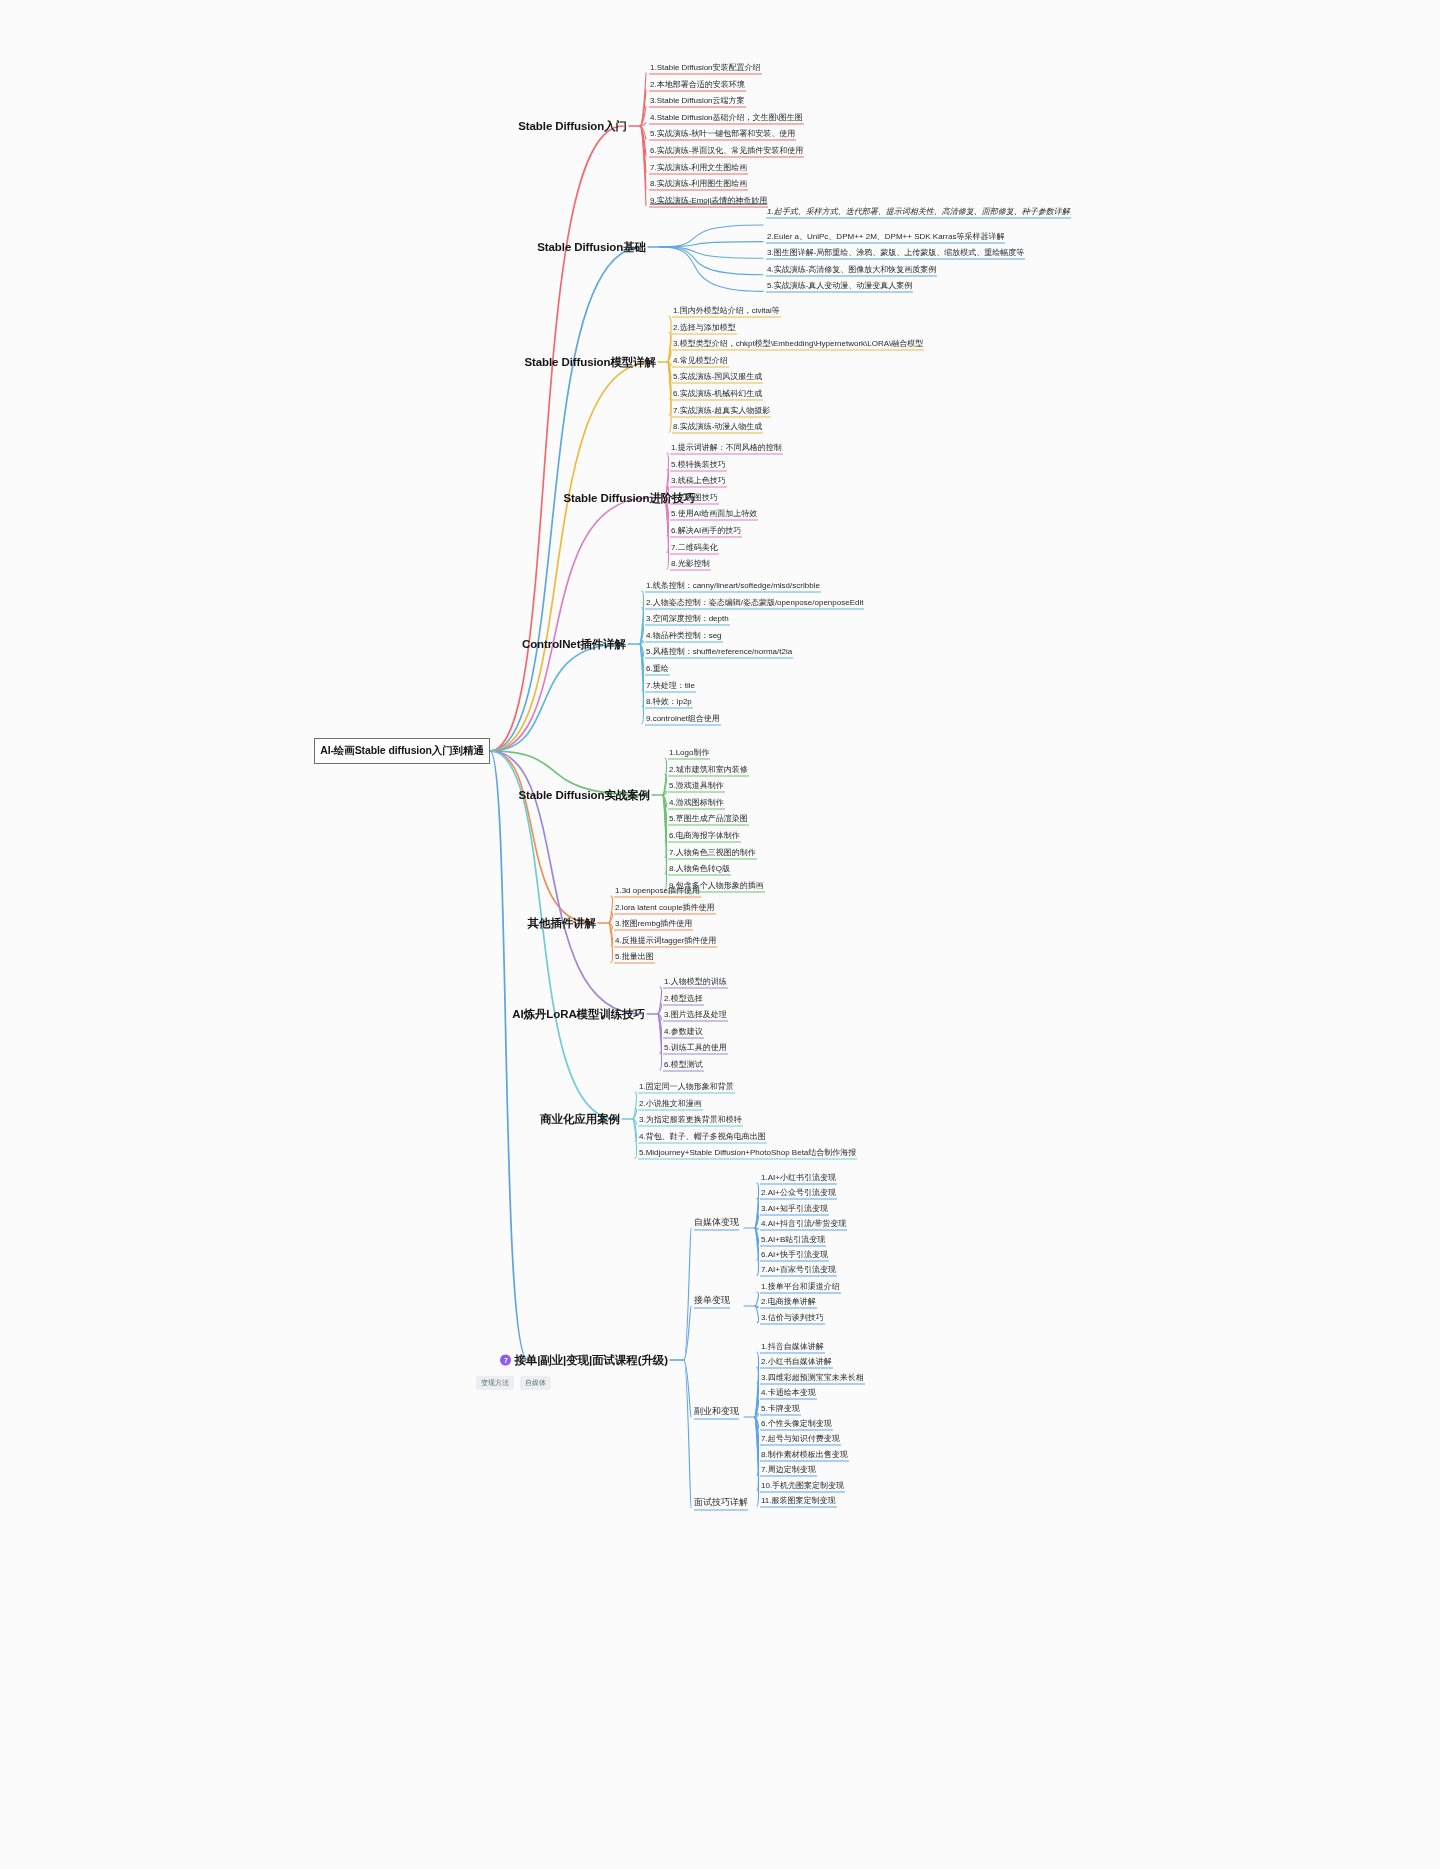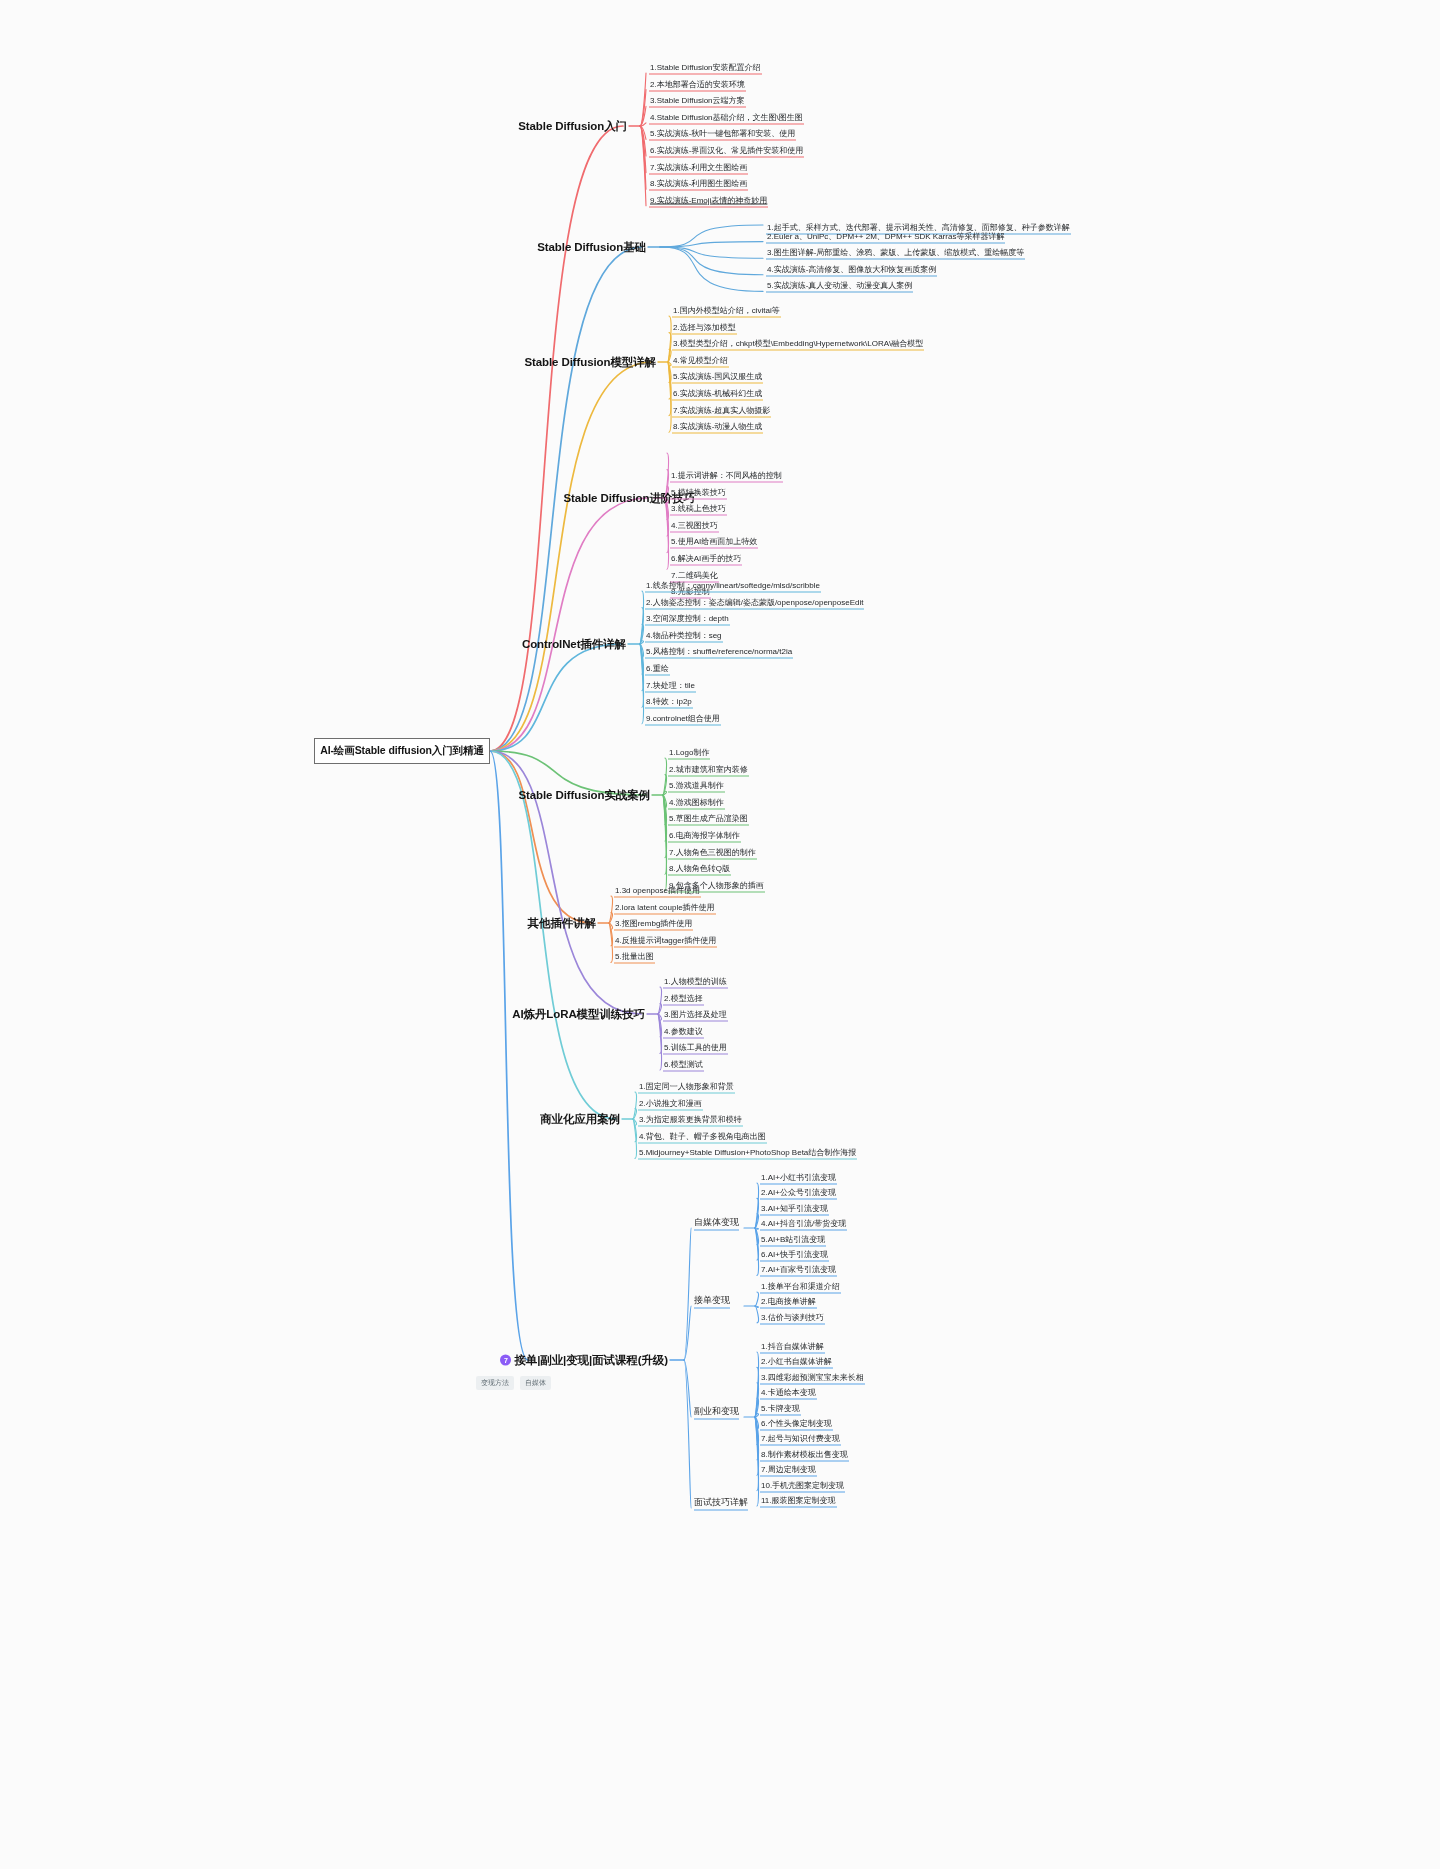--- a/index.html
+++ b/index.html
@@ -60,21 +60,21 @@
     transform:translateY(-50%);
     padding:0 1px 1px 1px;
     line-height:11px;
   }
   .leaf.u{ border-bottom:1px solid currentColor; }
 
   
   .c-red   { border-bottom-color:#f29d9e; }
   .c-blue  { border-bottom-color:#8fc6e8; }
   .c-amber { border-bottom-color:#f0c871; }
-  .c-pink  { border-bottom-color:#e9a6d5;margin-top:28px; }
+  .c-pink  { border-bottom-color:#e9a6d5; }
   .c-cyan  { border-bottom-color:#8fc9e8; }
   .c-green { border-bottom-color:#9bd3a0; }
   .c-orange{ border-bottom-color:#f2a878; }
   .c-purple{ border-bottom-color:#b5a6e0; }
   .c-teal  { border-bottom-color:#8fd4de; }
 
   
   .topic-badge{
     display:inline-block;
     width:11px;height:11px;border-radius:50%;
@@ -222,21 +222,21 @@
     <div class="leaf u c-red" style="top: 68px; left: 649px; color: rgb(37, 40, 43); border-bottom-color: rgb(240, 107, 110); opacity: 1;">1.Stable Diffusion安装配置介绍</div>
     <div class="leaf u c-red" style="top: 84.6px; left: 649px; color: rgb(37, 40, 43); border-bottom-color: rgb(240, 107, 110); opacity: 1;">2.本地部署合适的安装环境</div>
     <div class="leaf u c-red" style="top: 101.2px; left: 649px; color: rgb(37, 40, 43); border-bottom-color: rgb(240, 107, 110); opacity: 1;">3.Stable Diffusion云端方案</div>
     <div class="leaf u c-red" style="top: 117.8px; left: 649px; color: rgb(37, 40, 43); border-bottom-color: rgb(240, 107, 110); opacity: 1;">4.Stable Diffusion基础介绍，文生图\图生图</div>
     <div class="leaf u c-red" style="top: 134.4px; left: 649px; color: rgb(37, 40, 43); border-bottom-color: rgb(240, 107, 110); opacity: 1;">5.实战演练-秋叶一键包部署和安装、使用</div>
     <div class="leaf u c-red" style="top: 151px; left: 649px; color: rgb(37, 40, 43); border-bottom-color: rgb(240, 107, 110); opacity: 1;">6.实战演练-界面汉化、常见插件安装和使用</div>
     <div class="leaf u c-red" style="top: 167.6px; left: 649px; color: rgb(37, 40, 43); border-bottom-color: rgb(240, 107, 110); opacity: 1;">7.实战演练-利用文生图绘画</div>
     <div class="leaf u c-red" style="top: 184.2px; left: 649px; color: rgb(37, 40, 43); border-bottom-color: rgb(240, 107, 110); opacity: 1;">8.实战演练-利用图生图绘画</div>
     <div class="leaf u c-red" style="top: 200.8px; left: 649px; color: rgb(37, 40, 43); border-bottom-color: rgb(240, 107, 110); opacity: 1; text-decoration: underline;">9.实战演练-Emoji表情的神奇妙用</div>
     <div class="topic right-anchor" style="top: 247px; left: 0px; width: 646px;">Stable Diffusion基础</div>
-    <div class="leaf u c-blue" style="top: 228px; left: 766px; color: rgb(37, 40, 43); border-bottom-color: rgb(95, 168, 220); opacity: 1;">1.起手式、采样方式、迭代部署、提示词相关性、高清修复、面部修复、种子参数详解</div>
+    <div class="leaf u c-blue" style="top: 212px; left: 766px; color: rgb(37, 40, 43); border-bottom-color: rgb(95, 168, 220); opacity: 1; font-style: italic;">1.起手式、采样方式、迭代部署、提示词相关性、高清修复、面部修复、种子参数详解</div>
     <div class="leaf u c-blue" style="top: 236.6px; left: 766px; color: rgb(37, 40, 43); border-bottom-color: rgb(95, 168, 220); opacity: 1;">2.Euler a、UniPc、DPM++ 2M、DPM++ SDK Karras等采样器详解</div>
     <div class="leaf u c-blue" style="top: 253.2px; left: 766px; color: rgb(37, 40, 43); border-bottom-color: rgb(95, 168, 220); opacity: 1;">3.图生图详解-局部重绘、涂鸦、蒙版、上传蒙版、缩放模式、重绘幅度等</div>
     <div class="leaf u c-blue" style="top: 269.8px; left: 766px; color: rgb(37, 40, 43); border-bottom-color: rgb(95, 168, 220); opacity: 1;">4.实战演练-高清修复、图像放大和恢复画质案例</div>
     <div class="leaf u c-blue" style="top: 286.4px; left: 766px; color: rgb(37, 40, 43); border-bottom-color: rgb(95, 168, 220); opacity: 1;">5.实战演练-真人变动漫、动漫变真人案例</div>
     <div class="topic right-anchor" style="top: 362px; left: 0px; width: 656px;">Stable Diffusion模型详解</div>
     <div class="leaf u c-amber" style="top: 311px; left: 672px; color: rgb(37, 40, 43); border-bottom-color: rgb(237, 185, 63); opacity: 1;">1.国内外模型站介绍，civitai等</div>
     <div class="leaf u c-amber" style="top: 327.6px; left: 672px; color: rgb(37, 40, 43); border-bottom-color: rgb(237, 185, 63); opacity: 1;">2.选择与添加模型</div>
     <div class="leaf u c-amber" style="top: 344.2px; left: 672px; color: rgb(37, 40, 43); border-bottom-color: rgb(237, 185, 63); opacity: 1;">3.模型类型介绍，chkpt模型\Embedding\Hypernetwork\LORA\融合模型</div>
     <div class="leaf u c-amber" style="top: 360.8px; left: 672px; color: rgb(37, 40, 43); border-bottom-color: rgb(237, 185, 63); opacity: 1;">4.常见模型介绍</div>
     <div class="leaf u c-amber" style="top: 377.4px; left: 672px; color: rgb(37, 40, 43); border-bottom-color: rgb(237, 185, 63); opacity: 1;">5.实战演练-国风汉服生成</div>

